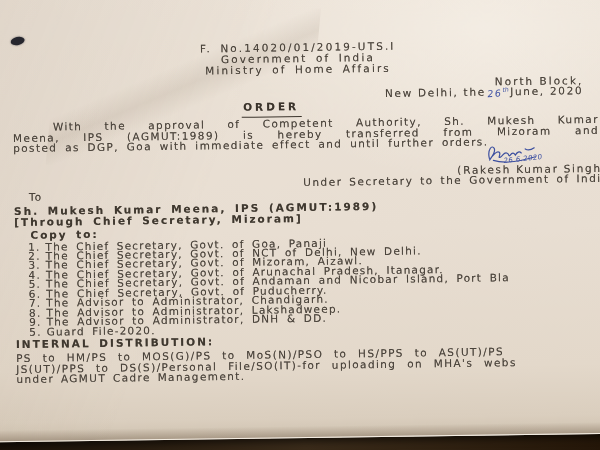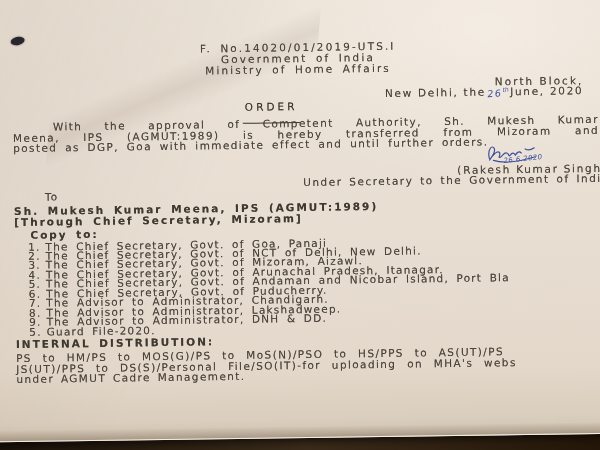--- a/index.html
+++ b/index.html
@@ -53,37 +53,37 @@
   .place{ top:78px; right:15px; letter-spacing:2px; }
   .dateline{ top:88px; right:15px; letter-spacing:1.7px; }
 
   .hand{ color:#3e51a3; text-shadow:none; font-weight:400; }
   .hand-day{ display:inline-block; font-size:9.5px; margin:0 1px 0 2px;
              transform:skewX(-9deg) rotate(-3deg) translateY(1px); letter-spacing:1.5px; }
   .hand-day sup{ font-size:6px; letter-spacing:0; }
 
   .order-head{ top:100px; left:0; width:545px; text-align:center; }
   .order-head span{
-    font-weight:400; color:#3a332b; letter-spacing:3px;
-    border-bottom:1.6px solid #3a332b; padding:0 2px 10px 2px; display:inline-block;
+    font-weight:700; color:#3a332b; letter-spacing:3px;
+    border-bottom:1.6px solid #3a332b; padding:0 2px 4px 2px; display:inline-block;
   }
 
   .para{ position:absolute; top:118px; left:14px; width:586px; }
   .pline{ line-height:10.7px; text-align:justify; text-align-last:justify;
           letter-spacing:1.4px; }
   .pline.first{ padding-left:40px; }
   .pline.last{ text-align-last:left; word-spacing:3px; white-space:nowrap; }
 
   .sig-svg{ position:absolute; left:482px; top:145px; width:70px; height:24px; }
   .sig-date{ position:absolute; left:504px; top:158px; font-size:7px;
              transform:rotate(-5deg) skewX(-8deg); letter-spacing:0.4px; }
   .sig-name{ top:166px; right:-8px; letter-spacing:1.7px; }
   .sig-desig{ top:175.5px; right:-10px; letter-spacing:1.5px; word-spacing:2px; }
 
-  .to-label{ top:187px; left:45px;text-align:right; }
+  .to-label{ top:187px; left:29px;text-align:right; }
   .addr1{ top:201px; left:14px; }
   .addr2{ top:211.5px; left:14px; }
   .copy-label{ top:225px; left:14px;margin-left:16px; }
 
   .copy-list{ position:absolute; top:238.5px; left:22px; letter-spacing:1.2px; word-spacing:3px; }
   .row{ display:flex; line-height:9.45px; white-space:nowrap; }
   .row .num{ width:18px; text-align:right; margin-right:5px; flex:none; }
 
   .int-label{ top:334px; left:14px; }
   .dist{ position:absolute; top:349px; left:14px; letter-spacing:1.4px; }

